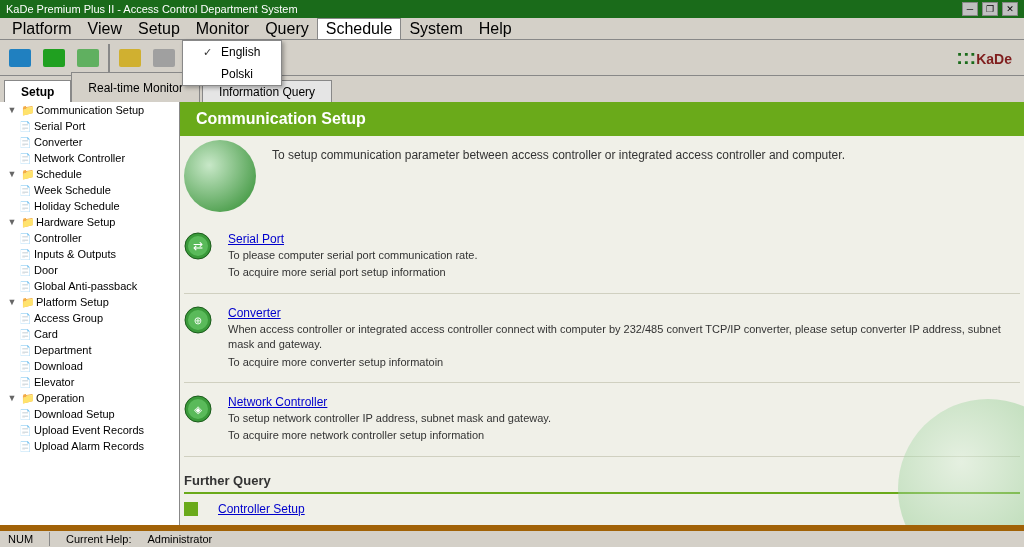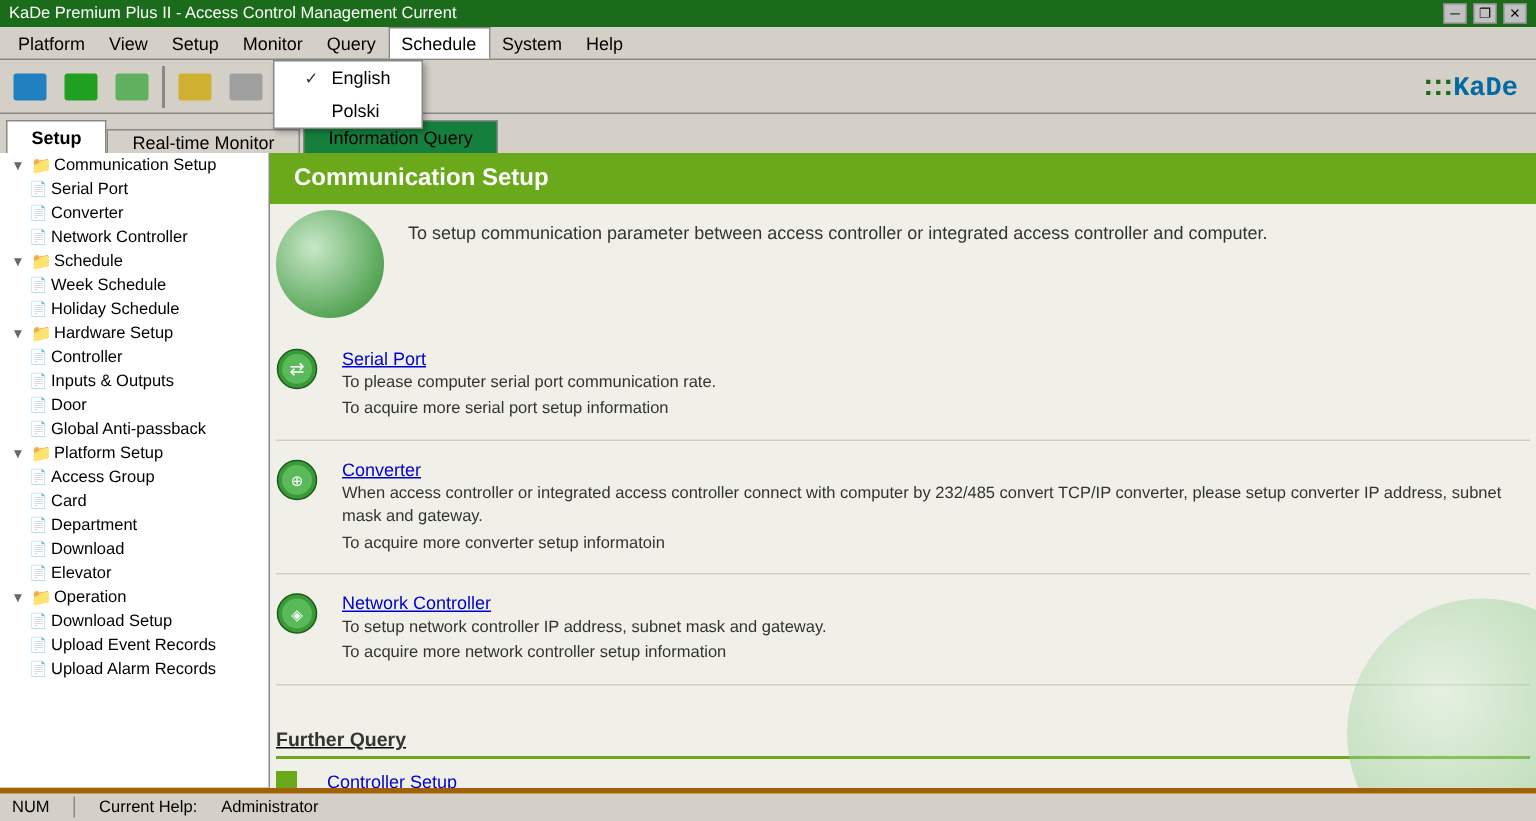--- a/index.html
+++ b/index.html
@@ -5,40 +5,40 @@
     * { margin: 0; padding: 0; box-sizing: border-box; }
     body { width: 1024px; height: 547px; font-family: 'Segoe UI', Tahoma, Arial, sans-serif; font-size: 12px; background: #d4d0c8; overflow: hidden; }
     
     
     .title-bar { background: #1a6b1a; color: white; height: 18px; display: flex; align-items: center; padding: 0 6px; font-size: 11px; }
     .title-bar-controls { margin-left: auto; display: flex; gap: 4px; }
     .title-btn { width: 16px; height: 14px; background: #c0c0c0; border: 1px solid #888; font-size: 9px; display: flex; align-items: center; justify-content: center; cursor: pointer; color: #000; }
     
     
     .menu-bar { background: #d4d0c8; height: 22px; display: flex; align-items: center; padding: 0 4px; border-bottom: 1px solid #888; position: relative; }
-    .menu-item { padding: 2px 8px; font-size: 12px; cursor: pointer; height: 100%; display: flex; align-items: center; }
+    .menu-item { padding: 2px 8px; font-size: 16px; cursor: pointer; height: 100%; display: flex; align-items: center; }
     .menu-item:hover, .menu-item.active { background: #0078d7; color: white; }
     .menu-item.active { background: white; color: black; border: 1px solid #888; border-bottom: none; }
     
     
     .dropdown { position: absolute; top: 22px; left: 182px; background: white; border: 1px solid #888; z-index: 100; min-width: 100px; box-shadow: 2px 2px 4px rgba(0,0,0,0.3); }
     .dropdown-item { padding: 4px 20px; cursor: pointer; display: flex; align-items: center; gap: 6px; font-size: 12px; }
     .checkmark { color: #333; font-size: 11px; width: 12px; }
     
     
     .toolbar { background: #d4d0c8; height: 36px; display: flex; align-items: center; padding: 2px 4px; gap: 2px; border-bottom: 1px solid #888; }
     .toolbar-btn { width: 32px; height: 30px; background: #d4d0c8; border: 1px solid transparent; display: flex; align-items: center; justify-content: center; cursor: pointer; }
     .toolbar-sep { width: 2px; height: 28px; background: #888; margin: 0 2px; }
     
     
     .tab-bar { background: #d4d0c8; height: 26px; display: flex; align-items: flex-end; padding: 0 4px; }
     .tab { padding: 4px 16px; background: #d4d0c8; border: 1px solid #888; border-bottom: none; font-size: 12px; cursor: pointer; height: 22px; display: flex; align-items: center; }
     .tab.active { background: white; font-weight: bold; }
-    .tab-realtime { padding: 4px 16px; background: #d4d0c8; border: 1px solid #888; border-bottom: none; font-size: 12px; cursor: pointer; height: 16px; display: flex; align-items: center; }
-    .info-tab { padding: 4px 16px; background: #15803d; border: 1px solid #888; border-bottom: none; font-size: 12px; cursor: pointer; height: 22px; display: flex; align-items: center; margin-left: 2px; }
+    .tab-realtime { padding: 4px 16px; background: #d4d0c8; border: 1px solid #888; border-bottom: none; font-size: 12px; cursor: pointer; height: 30px; display: flex; align-items: center; }
+    .info-tab { padding: 4px 16px; background: #e5e5e5; border: 1px solid #888; border-bottom: none; font-size: 12px; cursor: pointer; height: 22px; display: flex; align-items: center; margin-left: 2px; }
     
     
     .main-container { display: flex; height: calc(547px - 18px - 22px - 36px - 26px - 22px); background: #d4d0c8; }
     
     
     .sidebar { width: 180px; background: white; border-right: 1px solid #888; overflow-y: auto; font-size: 11px; }
     .tree-item { display: flex; align-items: center; padding: 1px 0; cursor: pointer; white-space: nowrap; }
     .tree-icon { width: 14px; height: 14px; display: inline-flex; align-items: center; justify-content: center; font-size: 9px; margin: 0 1px; }
     .tree-expand { color: #666; font-size: 9px; }
     .folder-icon { color: #f0c040; font-size: 11px; }
@@ -54,35 +54,35 @@
     .intro-text { font-size: 12px; color: #333; padding: 8px 0; overflow: hidden; }
     
     
     .section { display: flex; align-items: flex-start; padding: 12px 0; border-bottom: 1px solid #d0d0c0; }
     .section-icon { width: 32px; height: 32px; margin-right: 12px; flex-shrink: 0; }
     .section-content { flex: 1; }
     .section-title { color: #0000cc; text-decoration: underline; font-size: 12px; cursor: pointer; }
     .section-desc { color: #333; font-size: 11px; margin-top: 2px; line-height: 1.4; }
     
     
-    .further-query { margin-top: 28px; text-decoration: underline; }
+    .further-query { margin-top: 16px; }
     .further-query h3 { font-size: 13px; font-weight: bold; color: #333; border-bottom: 2px solid #6aaa1a; padding-bottom: 4px; margin-bottom: 8px; }
     .fq-link { color: #0000cc; text-decoration: underline; font-size: 12px; cursor: pointer; display: flex; align-items: center; gap: 20px; }
     
     
-    .status-bar { background: #d4d0c8; height: 22px; display: flex; align-items: center; padding: 0 8px; border-top: 4px solid #a16207; font-size: 11px; gap: 16px; }
+    .status-bar { background: #d4d0c8; height: 22px; display: flex; align-items: center; padding: 0 8px; border-top: 6px solid #a16207; font-size: 11px; gap: 16px; }
     .status-sep { width: 1px; height: 14px; background: #888; }
     .icon-arrow { font-size: 14px; color: #4040a0; }
     .icon-arrow-gray { font-size: 14px; color: #a0a0a0; }
   </style>
 </head>
 <body>
 
 <div class="title-bar">
-  <span>KaDe Premium Plus II - Access Control Management Current</span>
+  <span>KaDe Premium Plus II - Access Control Department System</span>
   <div class="title-bar-controls">
     <div class="title-btn">─</div>
     <div class="title-btn">❐</div>
     <div class="title-btn">✕</div>
   </div>
 </div>
 
 <div class="menu-bar">
   <div class="menu-item">Platform</div>
   <div class="menu-item">View</div>
@@ -127,21 +127,21 @@
   </div>
   <div class="toolbar-sep"></div>
   <div class="toolbar-btn">
     <span class="icon-arrow">◀</span>
   </div>
   <div class="toolbar-btn">
     <span class="icon-arrow-gray">▶</span>
   </div>
   <div style="flex:1;"></div>
   <div style="font-size:20px;font-weight:bold;color:#1a6b1a;margin-right:8px;">
-    <span style="color:#1a6b1a;">:::</span><span style="color:#0369a1;font-size:18px;font-family:Liberation Mono, monospace;">KaDe</span>
+    <span style="color:#1a6b1a;">:::</span><span style="color:#7f1d1d;font-size:14px;">KaDe</span>
   </div>
 </div>
 
 <div class="tab-bar">
   <div class="tab active">Setup</div>
   <div class="tab-realtime">Real-time Monitor</div>
   <div class="info-tab">Information Query</div>
 </div>
 
 <div class="main-container">

